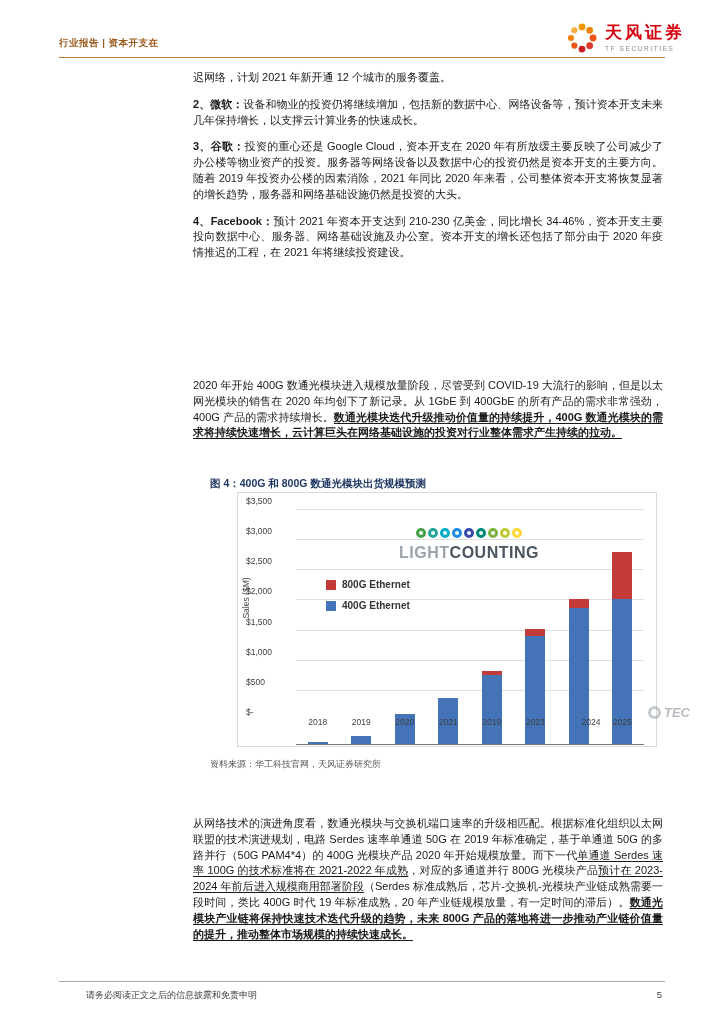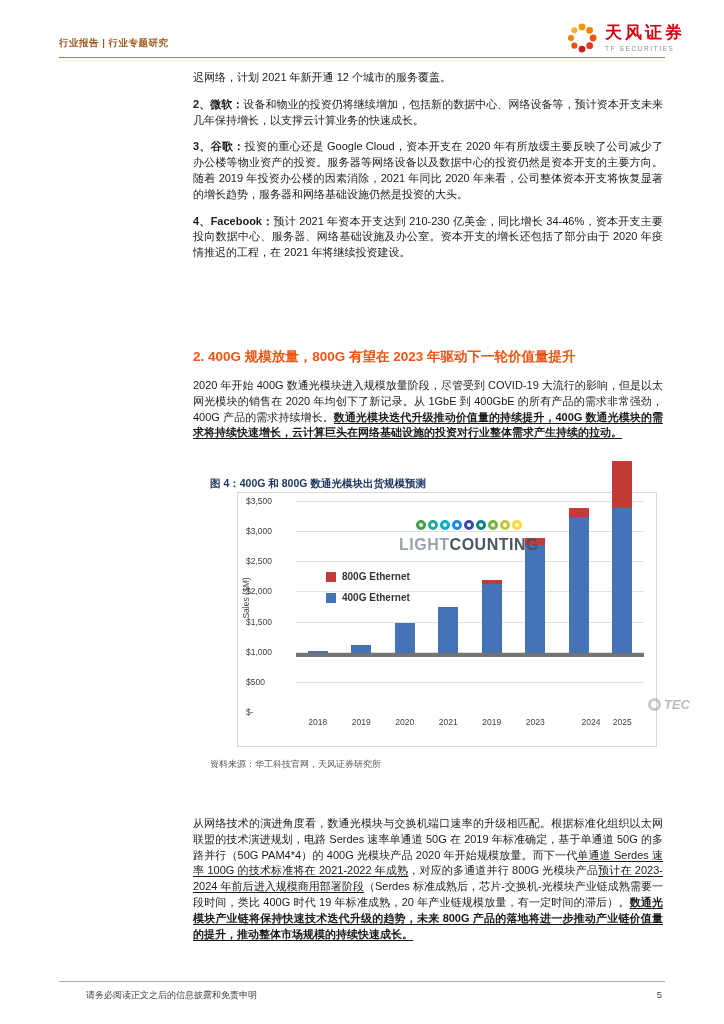--- a/index.html
+++ b/index.html
@@ -22,21 +22,21 @@
   .ru { text-decoration:underline; text-underline-offset:2px;margin-top:39px; }
   .sec-head { position:absolute; left:193px; top:348px; width:470px; font-size:13.5px; font-weight:700; color:#ee5515; }
   .sec-para { position:absolute; left:193px; top:378px; width:470px; }
   .closing  { position:absolute; left:193px; top:816px; width:470px; }
   
   .fig-title { position:absolute; left:210px; top:477px; font-size:10.5px; font-weight:700; color:#1f3864; }
   .chart { position:absolute; left:237px; top:492px; width:420px; height:255px; background:#fff; border:1px solid #d9d9d9; }
   .ylab { position:absolute; left:-32px; top:100px; width:80px; font-size:8.5px; color:#404040; transform:rotate(-90deg); text-align:center; }
   .yticks { position:absolute; left:12px; top:8px; width:42px; height:212px; }
   .ytick { position:absolute; right:4px; font-size:8.5px; color:#404040; text-align:left; line-height:10px; width:42px; }
-  .plot { position:absolute; left:58px; top:8px; width:348px; height:156px; border-bottom:4px solid #737373; }
+  .plot { position:absolute; left:58px; top:16px; width:348px; height:236px; border-bottom:1px solid #737373; }
   .gridline { position:absolute; left:0; width:100%; height:1px; background:#e0e0e0; }
   .bar { position:absolute; width:20px; }
   .xticks { position:absolute; left:58px; top:224px; width:348px; height:14px; }
   .xtick { position:absolute; top:0; font-size:8.5px; color:#404040; text-align:center; }
   .legend { position:absolute; left:22px; top:70px; z-index:3; }
   .leg-item { display:flex; align-items:center; gap:6px; margin-bottom:10px; font-size:10px; font-weight:600; color:#333;padding-left:8px; }
   .leg-swatch { width:10px; height:10px; display:inline-block; }
   .lc-logo { position:absolute; left:88px; top:16px; width:170px; text-align:center; z-index:2; }
   .chain { display:flex; justify-content:center; align-items:center; height:16px; margin-bottom:3px; }
   .chain span { width:10px; height:10px; border-radius:50%; border:3px solid; display:inline-block; margin:0 1px; background:transparent; }
@@ -54,21 +54,21 @@
   
   .footer-rule { position:absolute; left:59px; top:981px; width:606px; height:1px; background:#a6a6a6; }
   .footer-disclaimer { position:absolute; left:86px; top:989px; font-size:9px; font-weight:400; color:#404040; }
   .page-num { position:absolute; right:62px; top:989px; font-size:9.5px; color:#404040; }
 </style>
 </head>
 <body>
 
 <div class="page">
 
-  <div class="crumb">行业报告 | 行业专题研究</div>
+  <div class="crumb">行业报告 | 资本开支在</div>
   <div class="brand">
     <svg viewBox="0 0 40 40" aria-hidden="true">
       <circle cx="20" cy="7" r="4" fill="#f39800"></circle>
       <circle cx="29" cy="11" r="4" fill="#ef8200"></circle>
       <circle cx="33" cy="20" r="4" fill="#ea5514"></circle>
       <circle cx="29" cy="29" r="4" fill="#e0392a"></circle>
       <circle cx="20" cy="33" r="4" fill="#c81e1e"></circle>
       <circle cx="11" cy="29" r="3.6" fill="#ea5514"></circle>
       <circle cx="7" cy="20" r="3.6" fill="#ef8200"></circle>
       <circle cx="11" cy="11" r="3.6" fill="#f6ad3c"></circle>
@@ -80,21 +80,20 @@
   </div>
   <div class="header-rule"></div>
 
   <div class="paras">
       <p class="para"><span>迟网络，计划 2021 年新开通 12 个城市的服务覆盖。</span></p>
       <p class="para"><span class="rb">2、微软：</span><span>设备和物业的投资仍将继续增加，包括新的数据中心、网络设备等，预计资本开支未来几年保持增长，以支撑云计算业务的快速成长。</span></p>
       <p class="para"><span class="rb">3、谷歌：</span><span>投资的重心还是 Google Cloud，资本开支在 2020 年有所放缓主要反映了公司减少了办公楼等物业资产的投资。服务器等网络设备以及数据中心的投资仍然是资本开支的主要方向。随着 2019 年投资办公楼的因素消除，2021 年同比 2020 年来看，公司整体资本开支将恢复显著的增长趋势，服务器和网络基础设施仍然是投资的大头。</span></p>
       <p class="para"><span class="rb">4、Facebook：</span><span>预计 2021 年资本开支达到 210-230 亿美金，同比增长 34-46%，资本开支主要投向数据中心、服务器、网络基础设施及办公室。资本开支的增长还包括了部分由于 2020 年疫情推迟的工程，在 2021 年将继续投资建设。</span></p>
     </div>
 
-  <h2 class="sec-head">2. 400G 规模放量，800G 有望在 2023 年驱动下一轮价值量提升</h2>
   <p class="para sec-para"><span>2020 年开始 400G 数通光模块进入规模放量阶段，尽管受到 COVID-19 大流行的影响，但是以太网光模块的销售在 2020 年均创下了新记录。从 1GbE 到 400GbE 的所有产品的需求非常强劲，400G 产品的需求持续增长。</span><span class="rb ru">数通光模块迭代升级推动价值量的持续提升，400G 数通光模块的需求将持续快速增长，云计算巨头在网络基础设施的投资对行业整体需求产生持续的拉动。</span></p>
 
   <div class="fig-title">图 4：400G 和 800G 数通光模块出货规模预测</div>
 
   <div class="chart">
     <div class="ylab">Sales ($M)</div>
     <div class="yticks">
         <div class="ytick" style="top: 206px;">$-</div>
         <div class="ytick" style="top: 175.857px;">$500</div>
         <div class="ytick" style="top: 145.714px;">$1,000</div>

